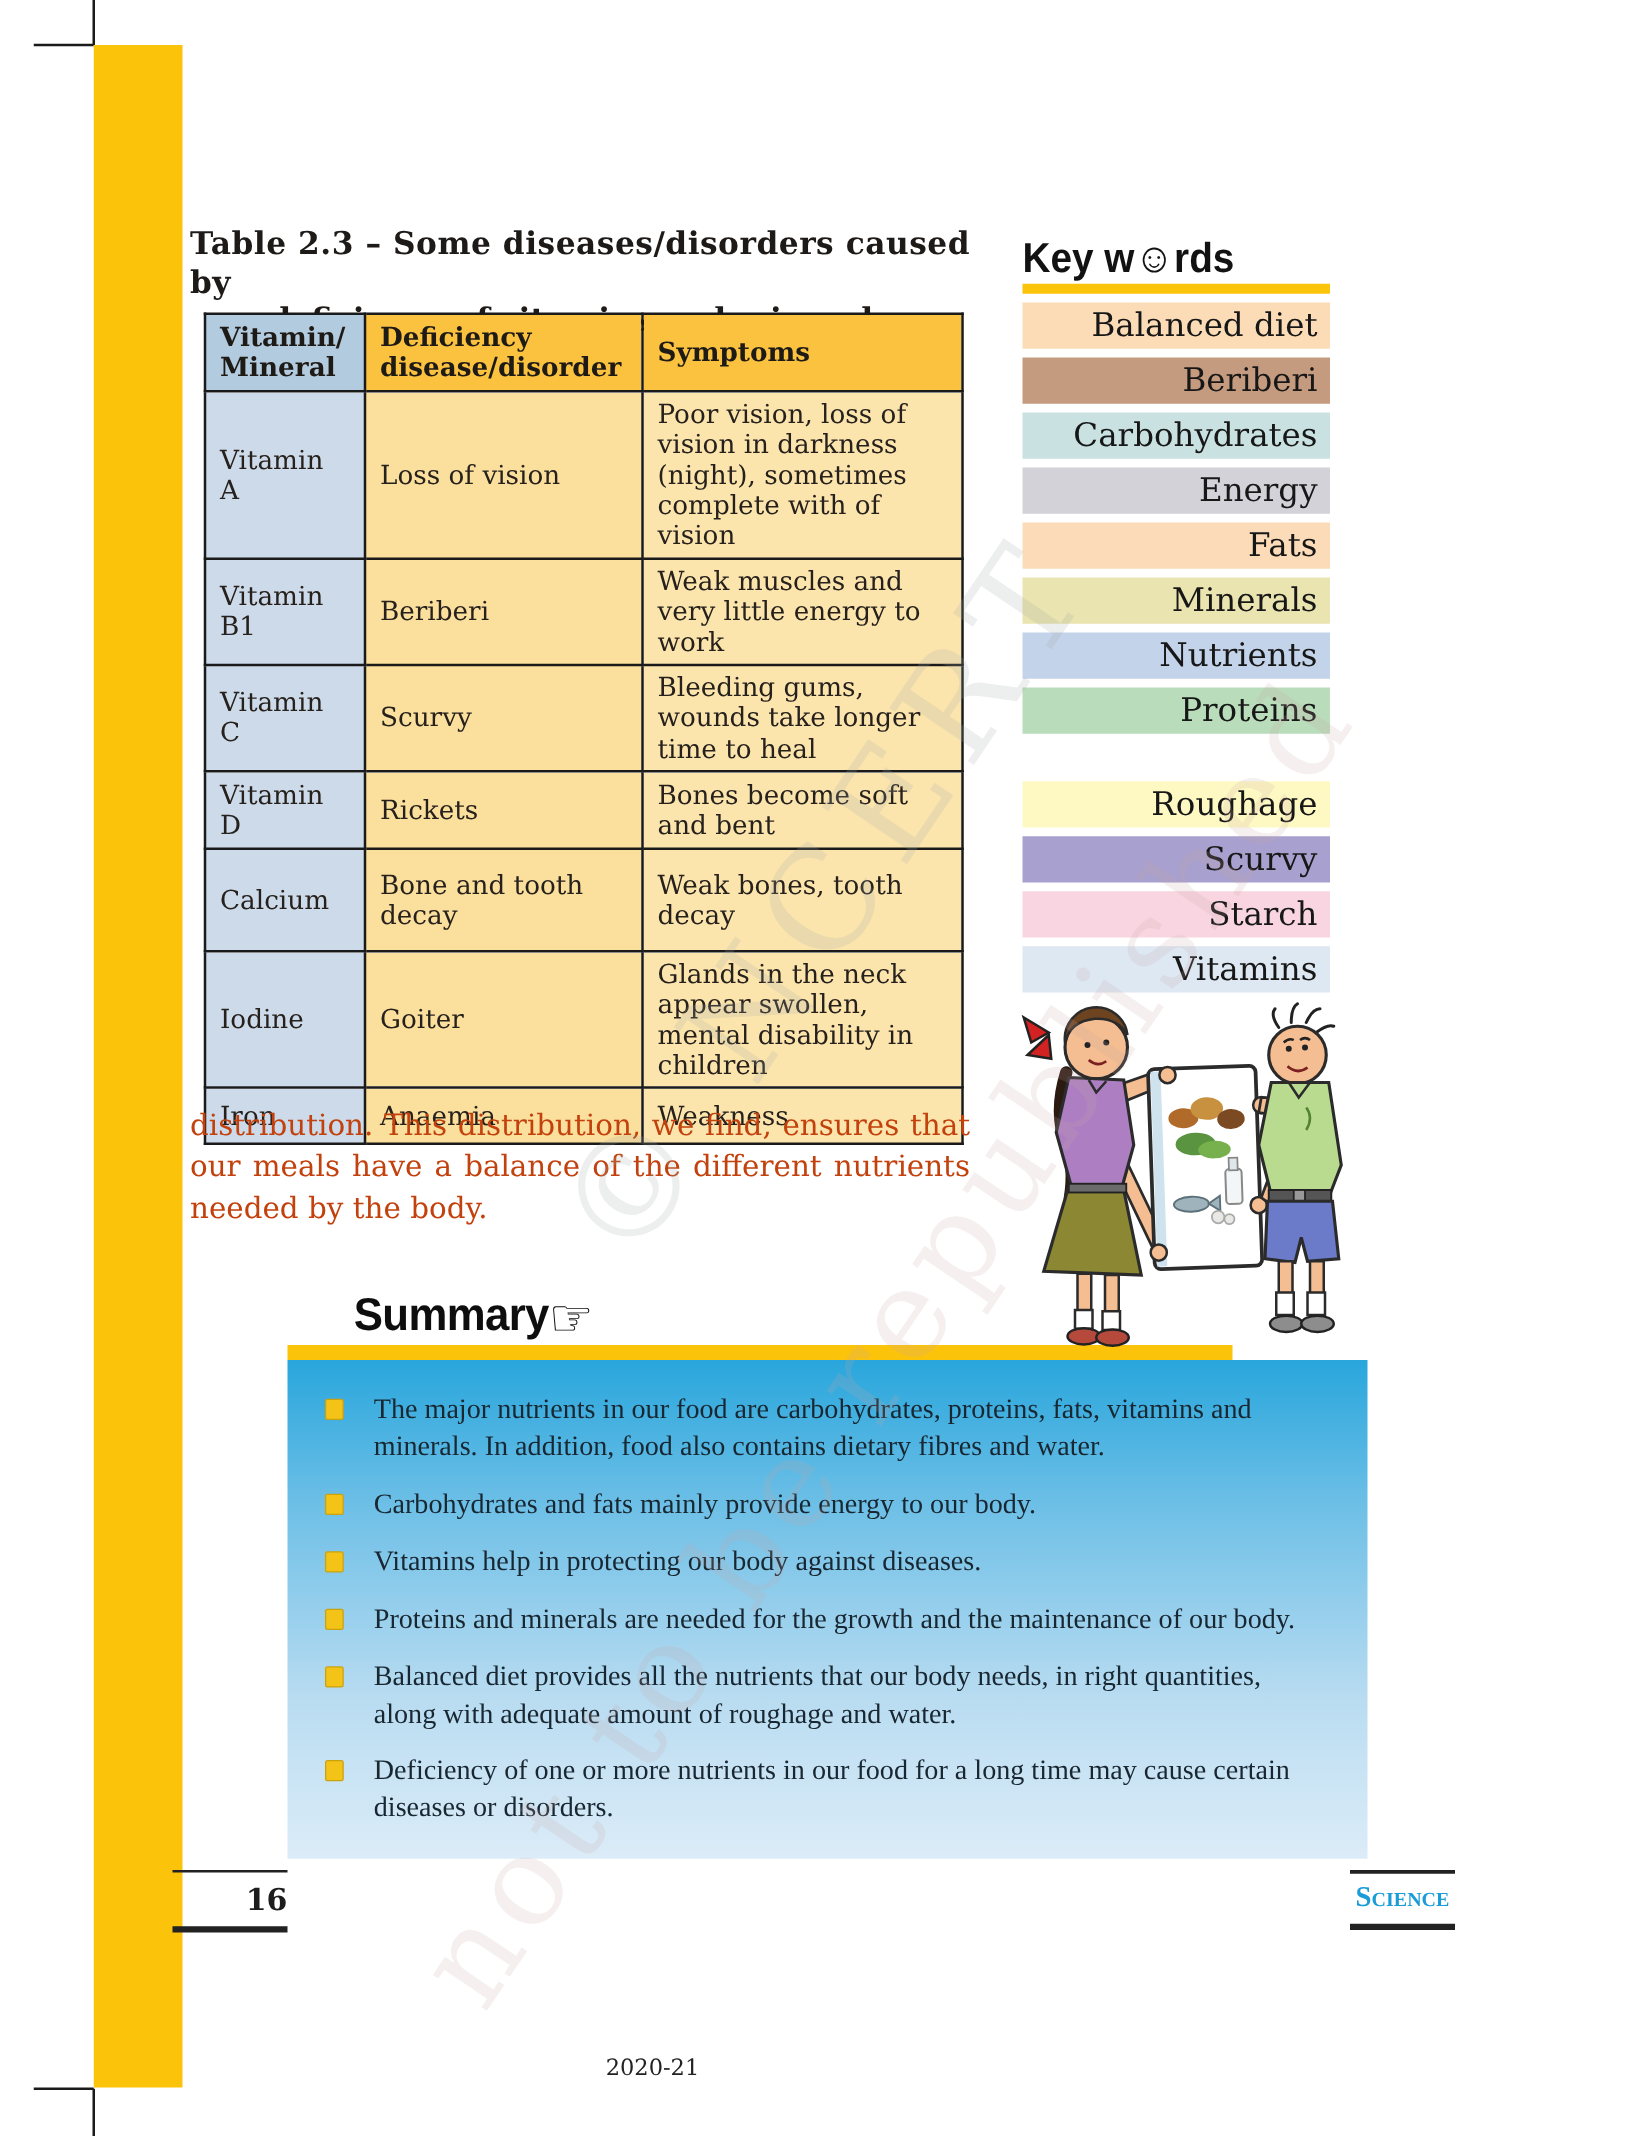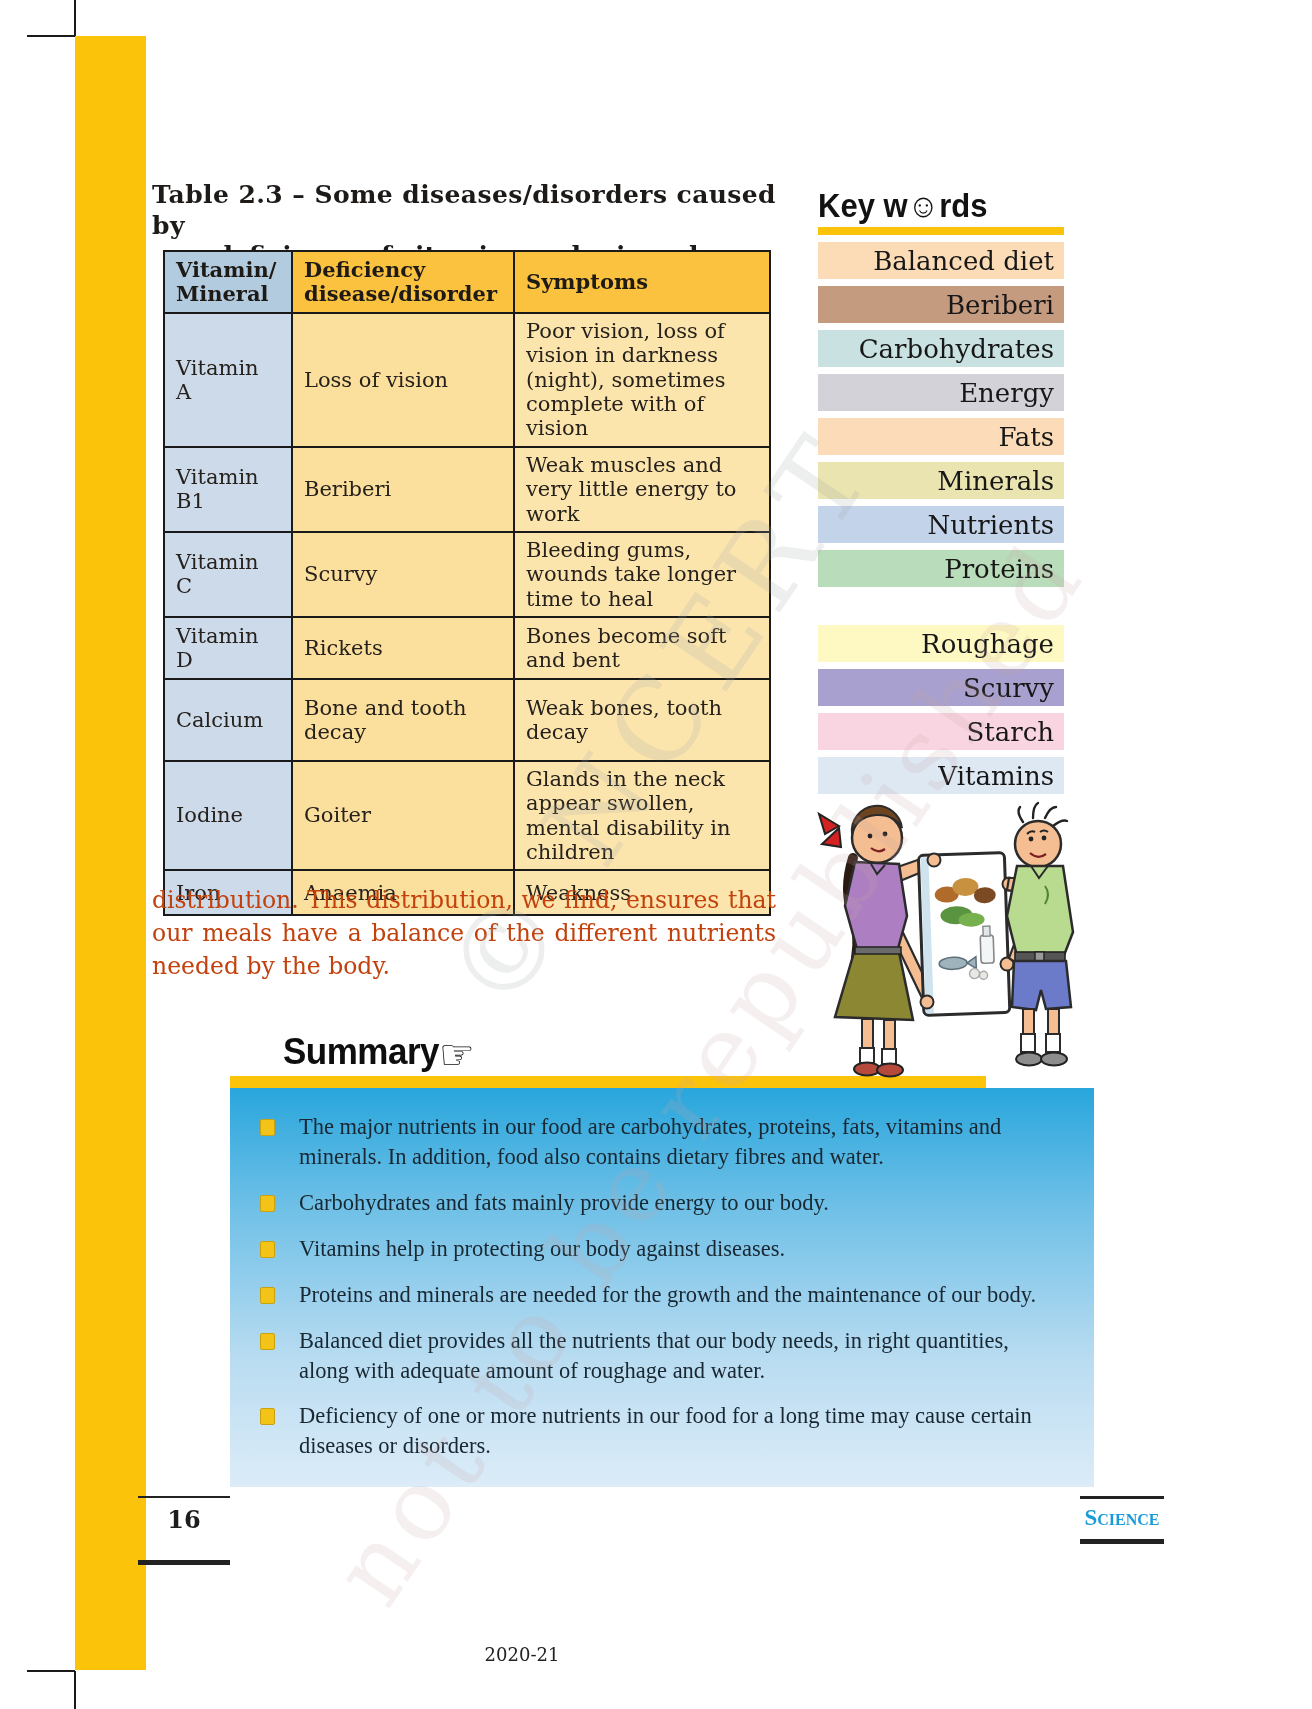--- a/index.html
+++ b/index.html
@@ -60,23 +60,23 @@
   .sum-box { position:absolute; left:230px; top:1088px; width:864px; height:399px; z-index:2;
     background:linear-gradient(180deg,#29a6dc 0%, #6fc0e7 30%, #b9dcf1 68%, #dcecf8 100%);
     box-sizing:border-box; padding:24px 30px 0 0; }
   .sum-item { display:flex; margin-bottom:16px; }
   .sum-sq { flex:none; width:13px; height:15px; background:#f4c318; border:1px solid #caa20e;
     border-radius:2px; margin:7px 0 0 30px; }
   .sum-text { margin-left:24px; font-family:"Liberation Serif", serif; font-size:22.5px;
     line-height:1.33; color:#182731; }
 
   
-  .pg-num { position:absolute; left:138px; top:1496px; width:92px; z-index:2; text-align:center;
+  .pg-num { position:absolute; left:138px; top:1496px; width:92px; z-index:2; text-align:right;
     font-weight:bold; font-size:24px; color:#1d1d1d; border-top:2px solid #222; border-bottom:5px solid #222;
-    padding:7px 0 26px; box-sizing:border-box; }
+    padding:7px 0 7px; box-sizing:border-box; }
   .pg-sub { position:absolute; left:1080px; top:1496px; width:84px; z-index:2; text-align:center;
     font-family:"Liberation Serif", serif; font-variant:small-caps; font-weight:bold; font-size:23px;
     color:#1b9cd8; border-top:3px solid #222; border-bottom:5px solid #222; padding:6px 0 8px; box-sizing:border-box; }
   .pg-year { position:absolute; left:0; top:1644px; width:1044px; z-index:2; text-align:center;
     font-size:18px; color:#222; }
 </style>
 </head>
 <body>
 
 <div class="page">

